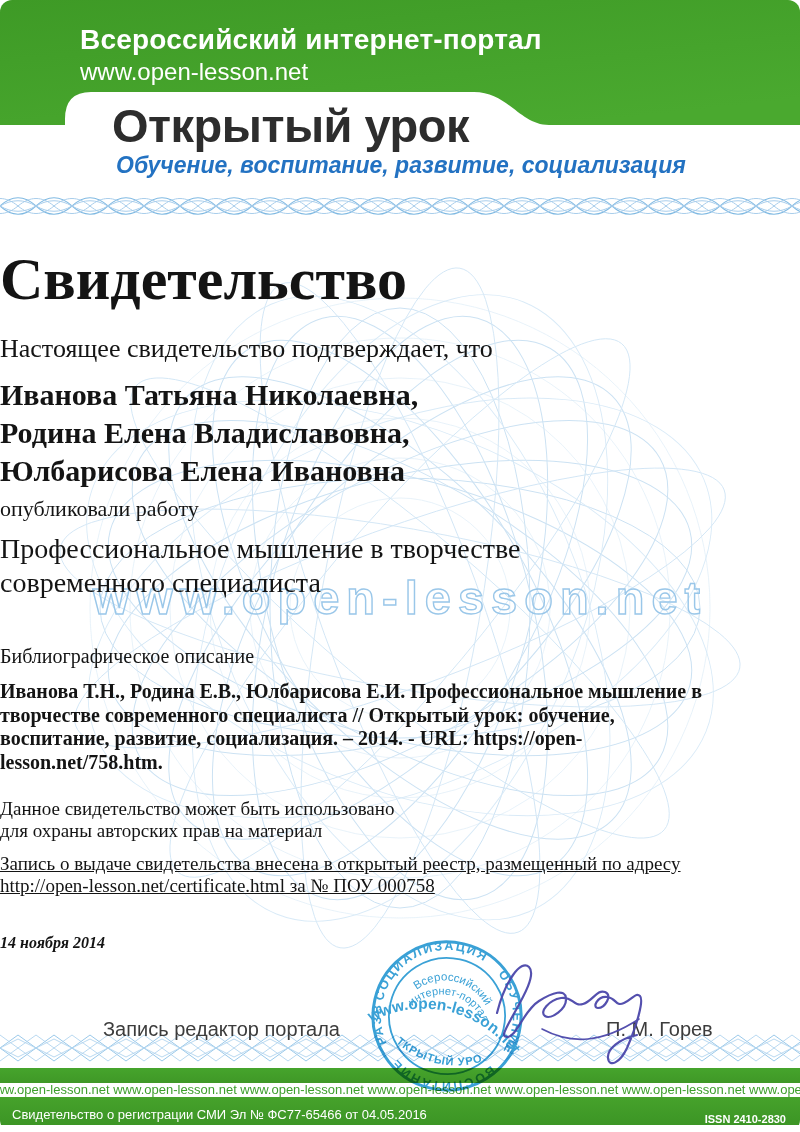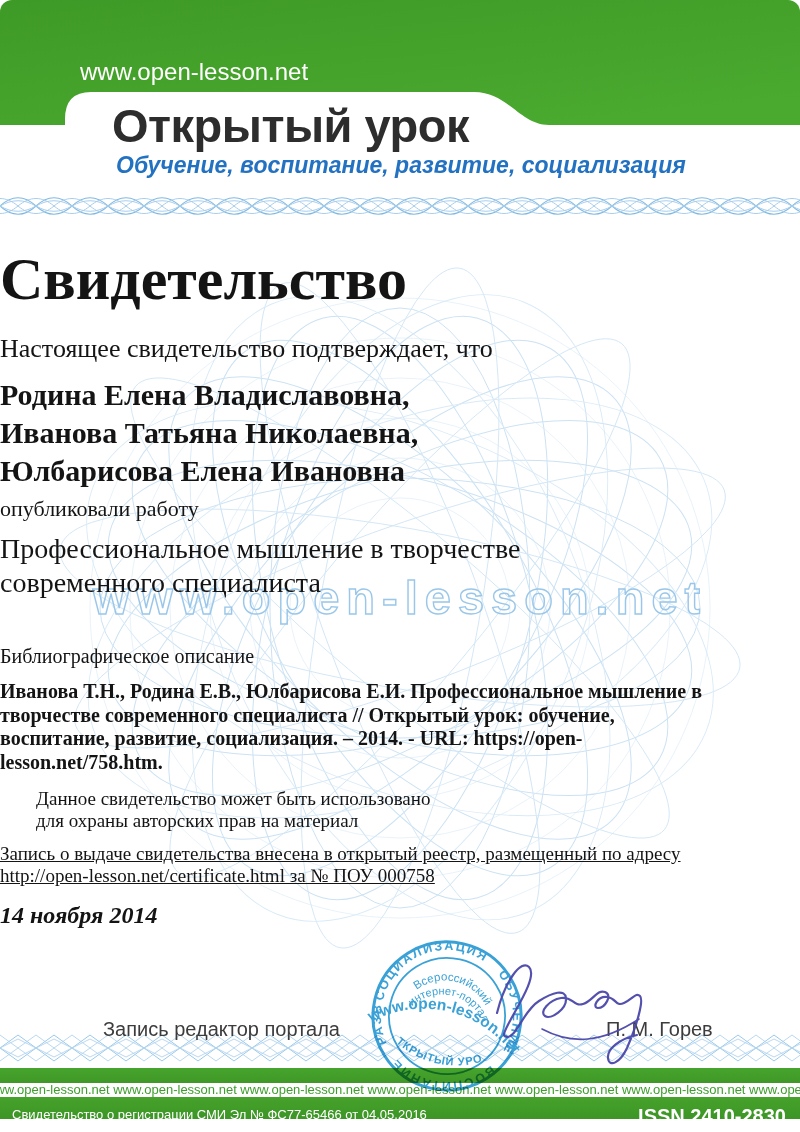--- a/index.html
+++ b/index.html
@@ -25,43 +25,43 @@
              color:rgba(255,255,255,.05);-webkit-text-stroke:1.4px #9ac7e9;}
   
   .main{position:absolute;top:218px;left:0;width:100%;text-align:left;}
   .title{font-size:60px;line-height:62px;font-weight:bold;margin-top:30px;}
   .confirms{font-size:26px;line-height:30px;margin-top:24px;}
   .authors{font-size:30px;line-height:38px;font-weight:bold;margin-top:12px;}
   .published{font-size:22px;line-height:26px;margin-top:6px;}
   .work-title{font-size:28px;line-height:34px;font-weight:normal;margin-top:10px;white-space:pre-line;}
   .bib-label{font-size:20px;line-height:24px;margin-top:44px;}
   .bibliography{font-size:20px;line-height:23.5px;font-weight:bold;margin-top:12px;white-space:pre-line;}
-  .usage{font-size:19px;line-height:21.5px;margin-top:14px;white-space:pre-line;padding-left:36px;}
+  .usage{font-size:19px;line-height:21.5px;margin-top:24px;white-space:pre-line;}
   .registry{font-size:19px;line-height:21.5px;margin-top:12px;white-space:pre-line;text-decoration:underline;}
-  .date{font-size:24px;font-style:italic;font-weight:600;margin-top:16px;}
+  .date{font-size:16px;font-style:italic;font-weight:600;margin-top:38px;}
   
   .role{position:absolute;left:103px;top:1018px;font-family:"Liberation Sans",sans-serif;
         font-size:20px;color:#3c3c3c;}
   .editor-name{position:absolute;left:606px;top:1018px;font-family:"Liberation Sans",sans-serif;
         font-size:20px;color:#3c3c3c;}
   .stamp{position:absolute;left:359px;top:928px;transform:rotate(13deg);z-index:6;
          mix-blend-mode:multiply;opacity:.93;font-family:"Liberation Sans",sans-serif;}
   .sig{position:absolute;left:487px;top:945px;z-index:7;}
   
   .bar1{position:absolute;top:1068px;left:0;width:800px;height:15px;
         background:linear-gradient(180deg,#46a42c,#3f9827);z-index:4;}
   .strip{position:absolute;top:1083px;left:0;width:800px;height:14px;background:#fff;overflow:hidden;
          z-index:4;}
   .strip-text{font-family:"Liberation Sans",sans-serif;font-size:13px;line-height:14px;color:#3d9e2c;
          white-space:nowrap;margin-left:-14px;}
-  .footer-bar{position:absolute;top:1097px;left:0;width:800px;height:22px;
+  .footer-bar{position:absolute;top:1097px;left:0;width:800px;height:28px;
          background:linear-gradient(180deg,#46a22b,#3c9525);z-index:4;}
   .reg{position:absolute;left:12px;top:10px;color:#fff;font-family:"Liberation Sans",sans-serif;font-size:13px;}
-  .issn{position:absolute;right:14px;top:8px;color:#fff;font-family:"Liberation Sans",sans-serif;
-        font-size:20px;font-weight:bold;}
+  .issn{position:absolute;right:14px;top:16px;color:#fff;font-family:"Liberation Sans",sans-serif;
+        font-size:11px;font-weight:bold;}
 </style>
 </head>
 <body>
 
 <div class="page">
 
   <svg class="rosette" width="800" height="1132" viewBox="0 0 800 1132">
     <defs>
       <ellipse id="pe1" rx="300" ry="130" fill="none" stroke="#c3ddf1" stroke-width="1"></ellipse>
       <ellipse id="pe2" rx="345" ry="80" fill="none" stroke="#cbe2f4" stroke-width="0.9"></ellipse>
@@ -104,20 +104,21 @@
   <svg class="hdr-shape" width="800" height="130" viewBox="0 0 800 130">
     <defs>
       <linearGradient id="gg" x1="0" y1="0" x2="0.7" y2="1">
         <stop offset="0" stop-color="#3e9a26"></stop>
           <stop offset="1" stop-color="#4aa92f"></stop>
       </linearGradient>
     </defs>
     <path d="M0,0 H800 V125 H549 C520,125 508,92 474,92 H91 Q65,92 65,119 V125 H0 Z" fill="url(#gg)"></path>
   </svg>
 
+  <div class="hdr-portal">Всероссийский интернет-портал</div>
   <div class="hdr-url">www.open-lesson.net</div>
   <div class="site-name">Открытый урок</div>
   <div class="tagline">Обучение, воспитание, развитие, социализация</div>
 
   <svg class="band-top" width="800" height="24" viewBox="0 0 800 24">
     <defs>
       <pattern id="braid" width="72" height="24" patternUnits="userSpaceOnUse">
         <g fill="none" stroke="#7fb9e2" stroke-width="1.1">
           <path d="M0,12 C12,1 24,1 36,12 C48,23 60,23 72,12"></path>
           <path d="M0,12 C12,23 24,23 36,12 C48,1 60,1 72,12"></path>
@@ -132,22 +133,22 @@
     </defs>
     <rect width="800" height="24" fill="url(#braid)"></rect>
   </svg>
 
   <div class="watermark">www.open-lesson.net</div>
 
   <div class="main">
     <div class="title">Свидетельство</div>
     <div class="confirms">Настоящее свидетельство подтверждает, что</div>
     <div class="authors">
+      <div>Иванова Татьяна Николаевна,</div>
       <div>Родина Елена Владиславовна,</div>
-      <div>Иванова Татьяна Николаевна,</div>
       <div>Юлбарисова Елена Ивановна</div>
     </div>
     <div class="published">опубликовали работу</div>
     <div class="work-title">Профессиональное мышление в творчестве
 современного специалиста</div>
     <div class="bib-label">Библиографическое описание</div>
     <div class="bibliography">Иванова Т.Н., Родина Е.В., Юлбарисова Е.И. Профессиональное мышление в
 творчестве современного специалиста // Открытый урок: обучение,
 воспитание, развитие, социализация. – 2014. - URL: https://open-
 lesson.net/758.htm.</div>

